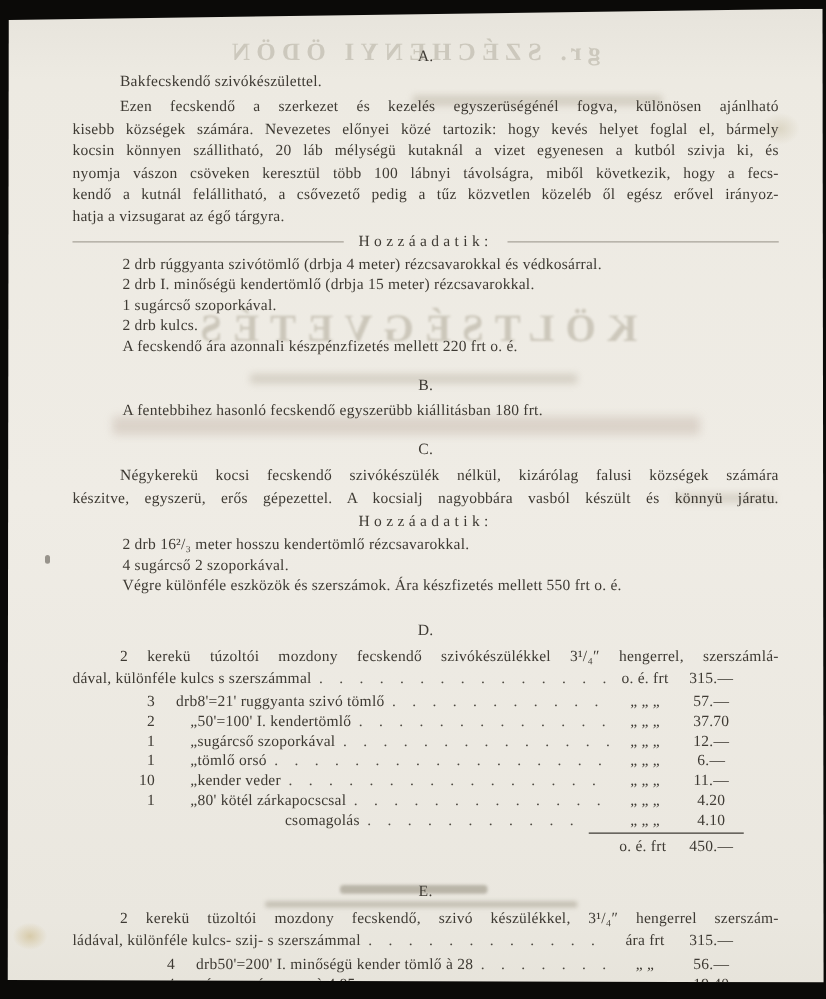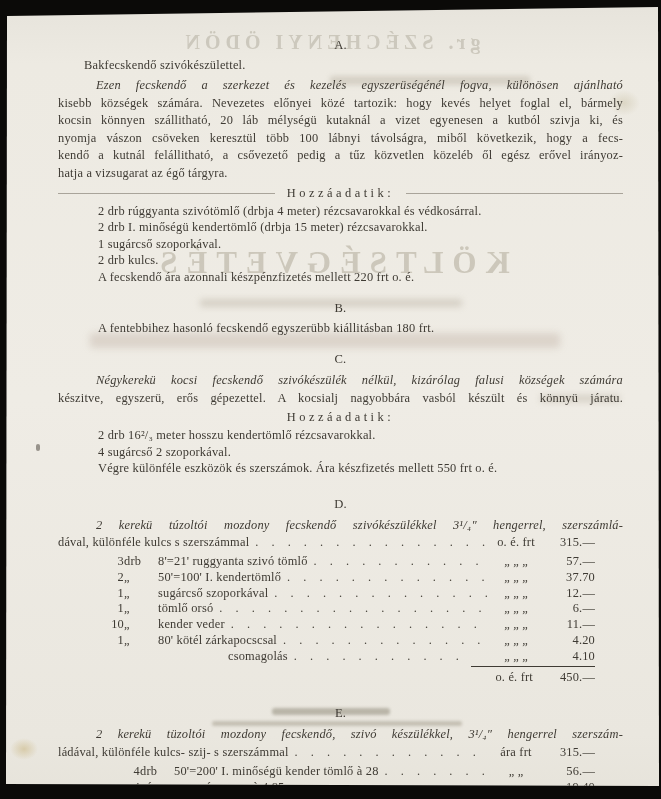--- a/index.html
+++ b/index.html
@@ -12,38 +12,38 @@
     position:absolute;inset:0;
     clip-path:polygon(7px 16px, 658px 7px, 659px 786px, 6px 784px);
     background:linear-gradient(180deg,#e6e3db 0%,#edeae2 8%,#efece5 50%,#eae7df 92%,#e6e3da 100%);
   }
   .content{
     position:absolute;left:58px;top:30px;width:565px;
     color:#3e3a33;font-size:12.4px;letter-spacing:0.2px;
   }
   .sec-heading{text-align:center;font-size:12.6px;}
   .mt8{margin-top:8px}.mt16{margin-top:16px}.mt20{margin-top:20px}.mb5{margin-bottom:5px}
-  .subtitle{margin-left:26px;margin-bottom:4px;}
+  .subtitle{margin-left:38px;margin-bottom:4px;}
   .para{line-height:17.6px;}
   .jline{text-align:justify;text-align-last:justify;}
-  .ind{text-indent:38px;font-style:italic;}
+  .ind{text-indent:38px;}
   .addendum{display:flex;align-items:center;margin:3px 0 2px;}
   .addendum .rule{flex:1;height:0;border-top:1px solid rgba(100,94,82,0.5);}
   .addendum.no-rules .rule{border-top-color:transparent;}
   .addendum-label{letter-spacing:3.5px;padding:0 12px;white-space:nowrap;}
   .items{margin-left:40px;line-height:16.5px;}
   .indent-line{margin-left:40px;}
   .prow{display:flex;align-items:baseline;line-height:15.9px;margin-right:28px;}
   .intro2{line-height:17.4px;}
   .qty{width:26px;text-align:right;flex:none;}
-  .unit{width:34px;text-align:left;flex:none;}
+  .unit{width:34px;text-align:right;flex:none;}
   .desc{flex:none;padding-right:2px;}
   .leader{flex:1 1 auto;overflow:hidden;white-space:nowrap;padding:0 4px;letter-spacing:5px;color:#4b473f;}
   .cur{flex:none;min-width:54px;text-align:center;white-space:nowrap;}
-  .price{flex:none;width:52px;text-align:right;white-space:nowrap;}
+  .price{flex:none;width:52px;text-align:center;white-space:nowrap;}
   .rows-d{margin-left:40px;margin-top:2px;}
   .rows-e{margin-left:56px;margin-top:3px;}
   .sum-row .desc{margin-left:130px;}
   .sumline{flex:none;display:flex;align-items:baseline;border-bottom:1.4px solid #3f3b34;padding-left:18px;padding-bottom:1px;}
   .total-row{display:flex;justify-content:flex-end;gap:10px;margin-right:28px;line-height:17px;margin-top:2px;}
   
   .ghost{position:absolute;transform:scaleX(-1);color:rgba(141,133,115,0.32);font-weight:bold;white-space:nowrap;pointer-events:none;}
   .ghost-header{top:31px;left:0;right:0;text-align:center;font-size:20px;letter-spacing:5px;filter:blur(0.6px);}
   .ghost-title{top:245px;left:0;right:0;text-align:center;font-size:31px;letter-spacing:9px;filter:blur(0.7px);color:rgba(150,141,122,0.38);}
   .smudge{position:absolute;background:rgba(158,149,130,0.30);filter:blur(3px);border-radius:3px;pointer-events:none;}

